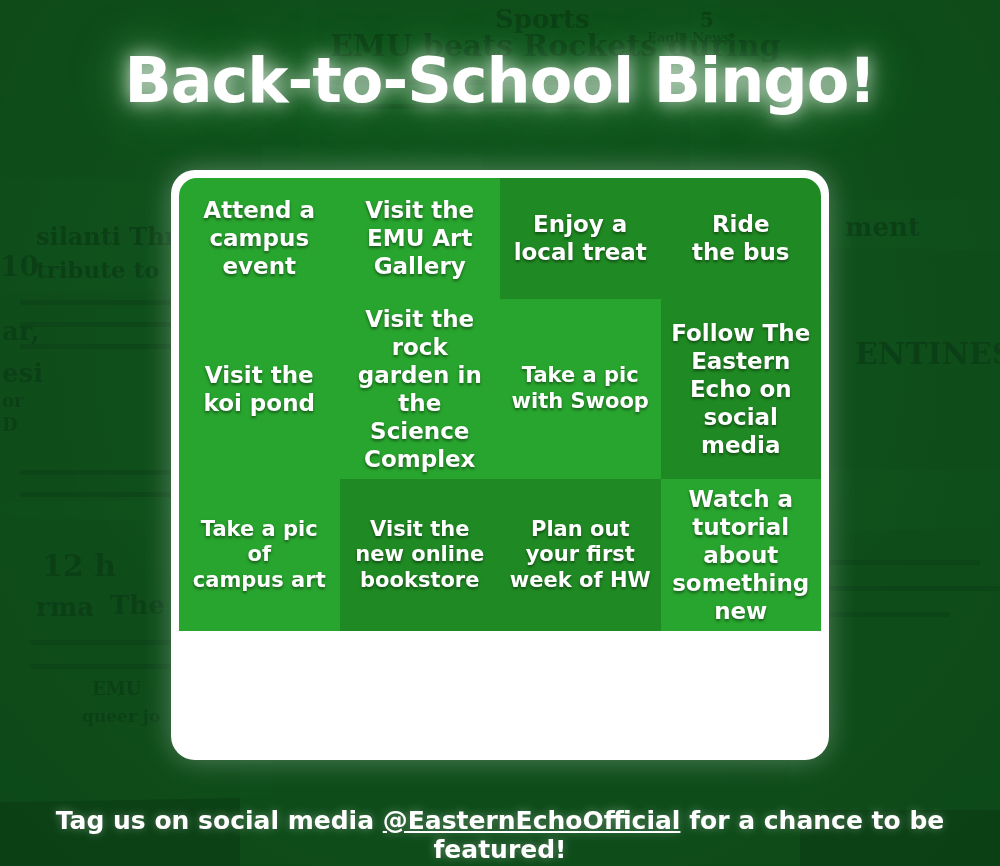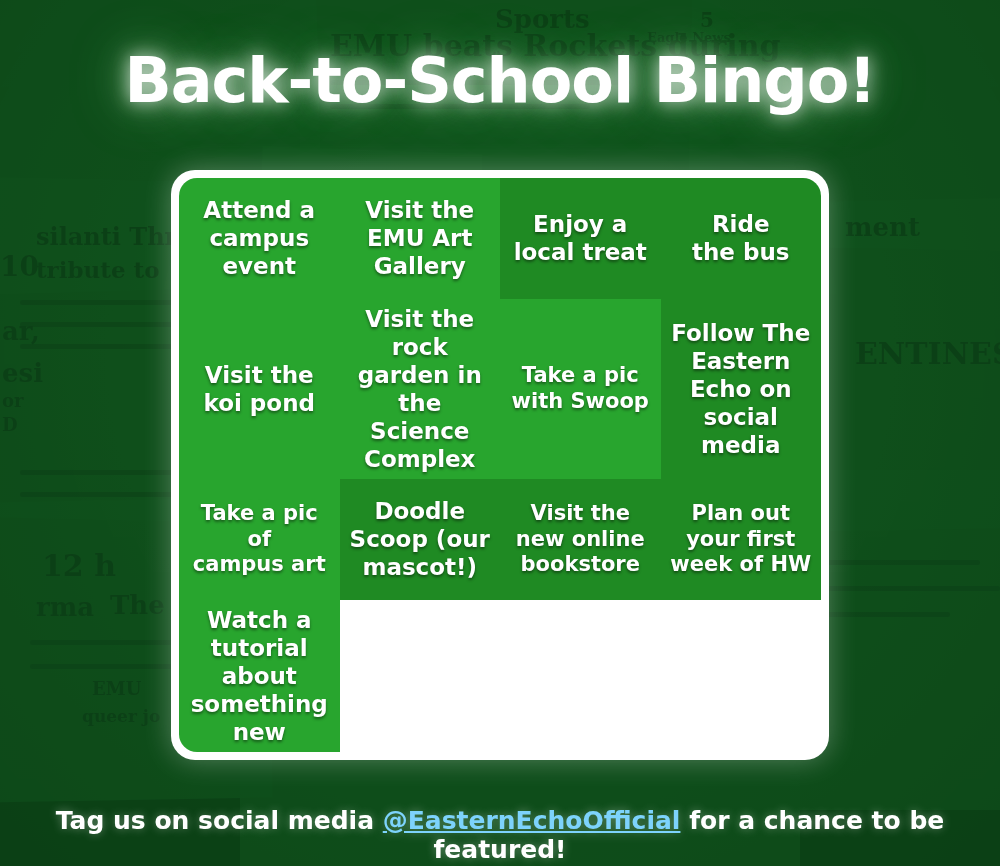--- a/index.html
+++ b/index.html
@@ -128,21 +128,21 @@
     top: 806px;
     width: 1000px;
     text-align: center;
     color: #ffffff;
     font-weight: bold;
     font-size: 25px;
     z-index: 5;
     text-shadow: 0 0 10px rgba(255,255,255,0.35);
   }
   .footer .handle {
-    color: #7dd3fc;
+    color: #ffffff;
     text-decoration: underline;
   }
 </style>
 </head>
 <body>
 
 <div id="poster">
 
   <div class="bg-layer">
     <div class="bg-paper" style="left:-20px; top:-10px; width:340px; height:300px; transform:rotate(-1.5deg);"></div>
@@ -231,25 +231,20 @@
         </div>
         <div class="cell shade-dark fs-sm">
           <span class="txt">Follow The
 Eastern Echo on
 social media</span>
         </div>
         <div class="cell shade-light fs-md">
           <span class="txt">Take a pic of
 campus art</span>
         </div>
-        <div class="cell shade-dark fs-lg">
-          <span class="txt">Doodle
-Scoop (our
-mascot!)</span>
-        </div>
         <div class="cell shade-dark fs-md">
           <span class="txt">Visit the
 new online
 bookstore</span>
         </div>
         <div class="cell shade-dark fs-md">
           <span class="txt">Plan out
 your first
 week of HW</span>
         </div>

